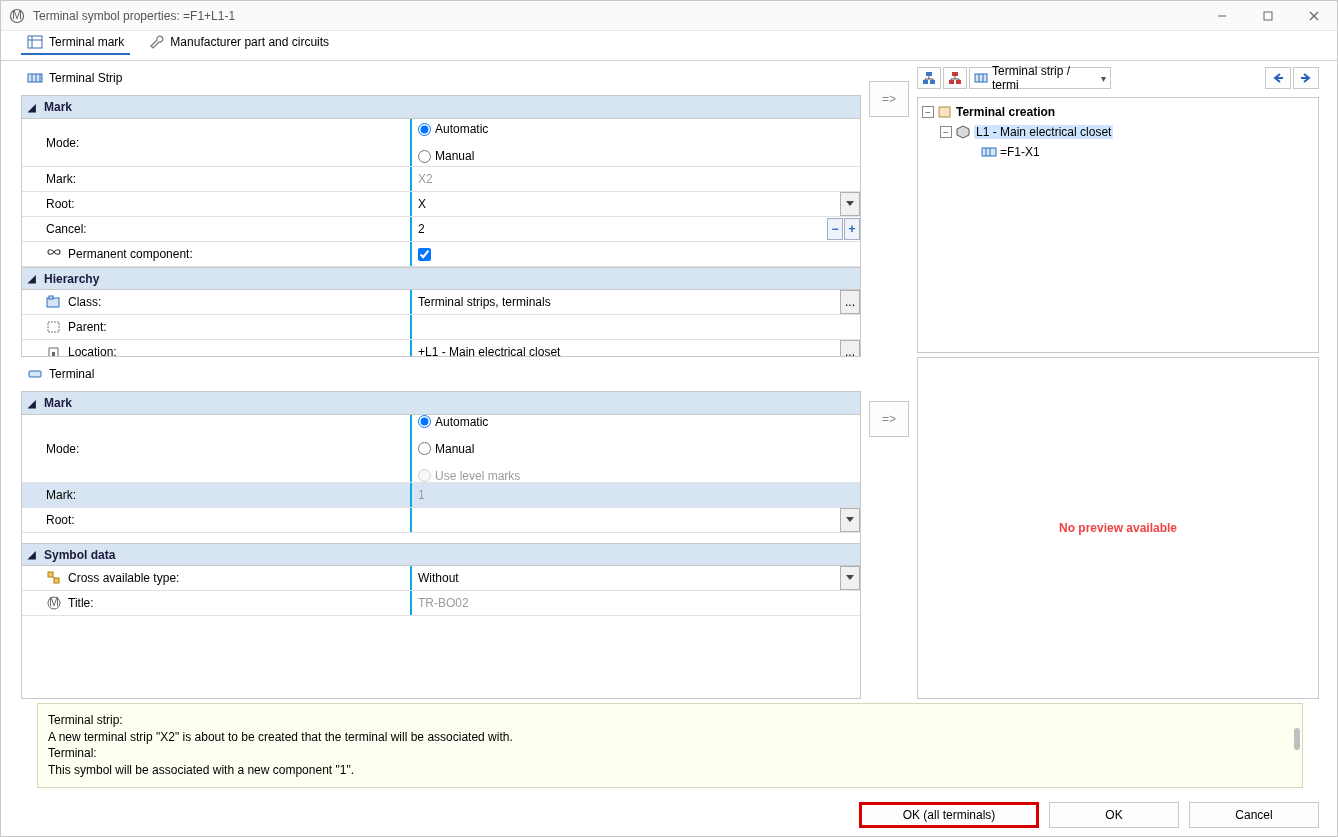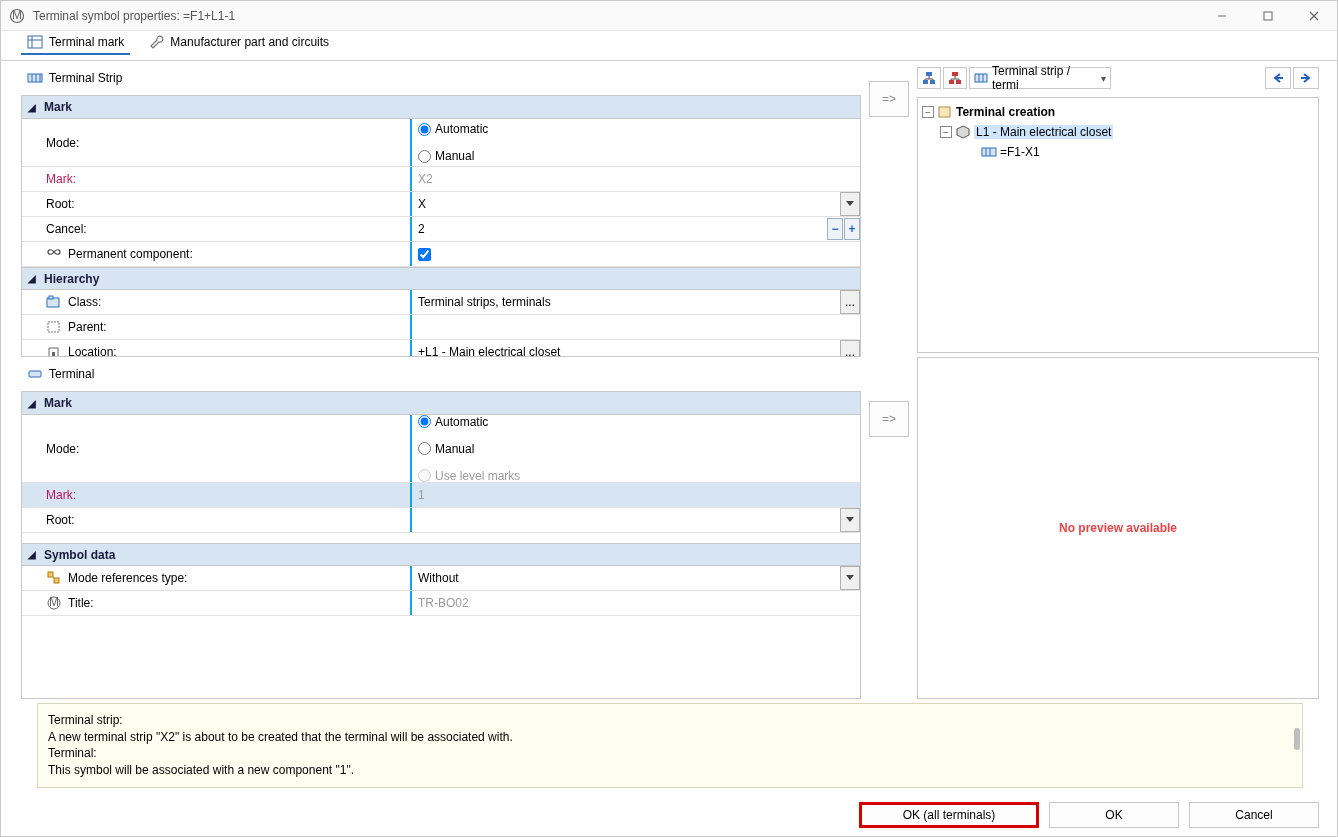--- a/index.html
+++ b/index.html
@@ -38,21 +38,21 @@
 .prop-panel::-webkit-scrollbar-thumb { background: #c1c1c1; }
 .prop-panel::-webkit-scrollbar-track { background: #f0f0f0; }
 
 .group-hdr { background: #d7e4f2; border-top: 1px solid #c8c8c8; border-bottom: 1px solid #c8c8c8; height: 23px; display: flex; align-items: center; padding-left: 6px; gap: 6px; font-weight: 600; color: #1a1a3a; cursor: pointer;}
 .group-hdr:first-child { border-top: none; }
 .group-hdr .arrow { width: 10px; font-size: 10px;}
 
 .prop-row { display: flex; height: 25px; border-bottom: 1px solid #e2e2e2; }
 .prop-row.hl { background: #d7e4f2; }
 .prop-label { width: 390px; display: flex; align-items: center; padding-left: 24px; gap: 6px; border-right: 2px solid #0ea5e9;}
-.prop-label.link { color: #be185d; }
+.prop-label.link { color: #000000; }
 .prop-value { flex: 1; display: flex; align-items: center; padding-left: 6px; position: relative; }
 .prop-value .radio-group { display: flex; flex-direction: column; gap: 13px; }
 .prop-value input[type=text] { border: none; outline: none; width: 100%; background: transparent; font-size: 12px;}
 .prop-value .disabled { color: #9b9b9b; }
 .mode-row { height: 48px; }
 .mode-row3 { height: 68px; }
 .radio-line { display: flex; align-items: center; gap: 4px; }
 .radio-line input { margin: 0;}
 .radio-line.dis { color: #9b9b9b; }
 
@@ -354,21 +354,21 @@
 
           <div class="prop-row">
             <div class="prop-label">
               <span class="row-icon">
                   <svg width="16" height="14">
                     <rect x="2" y="1" width="5" height="5" fill="#f6c65a" stroke="#b07a10"></rect>
                     <rect x="8" y="7" width="5" height="5" fill="#f6c65a" stroke="#b07a10"></rect>
                     <line x1="7" y1="6" x2="9" y2="8" stroke="#b07a10"></line>
                   </svg>
                 </span>
-              <span>Mode references type:</span>
+              <span>Cross available type:</span>
             </div>
             <div class="prop-value">
               <span>Without</span>
               <div class="value-btn">
                   <svg width="8" height="6">
                     <polygon points="0,0 8,0 4,5" fill="#444"></polygon>
                   </svg>
                 </div>
             </div>
           </div>

